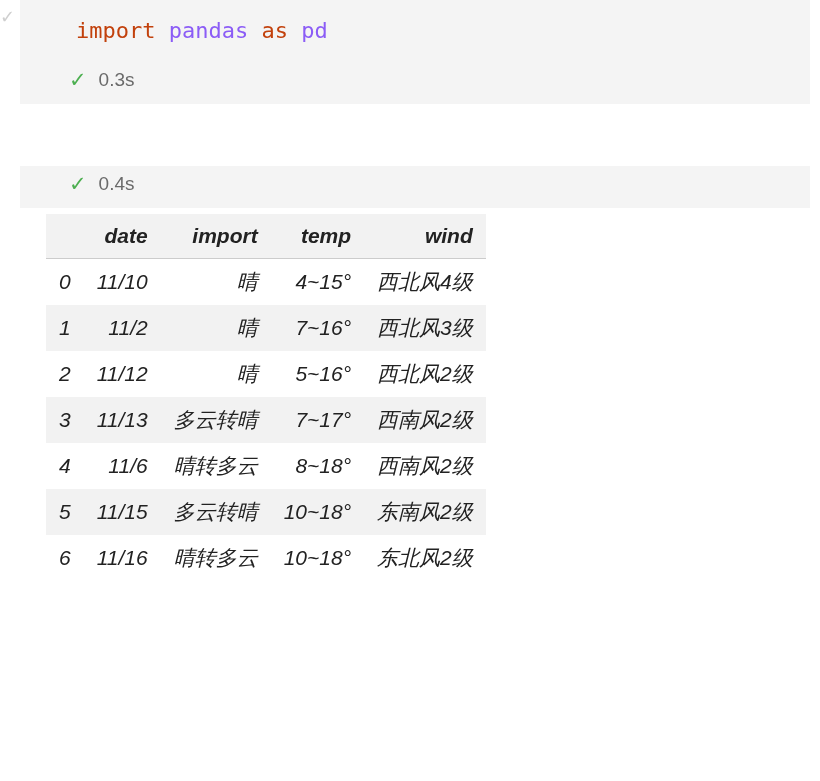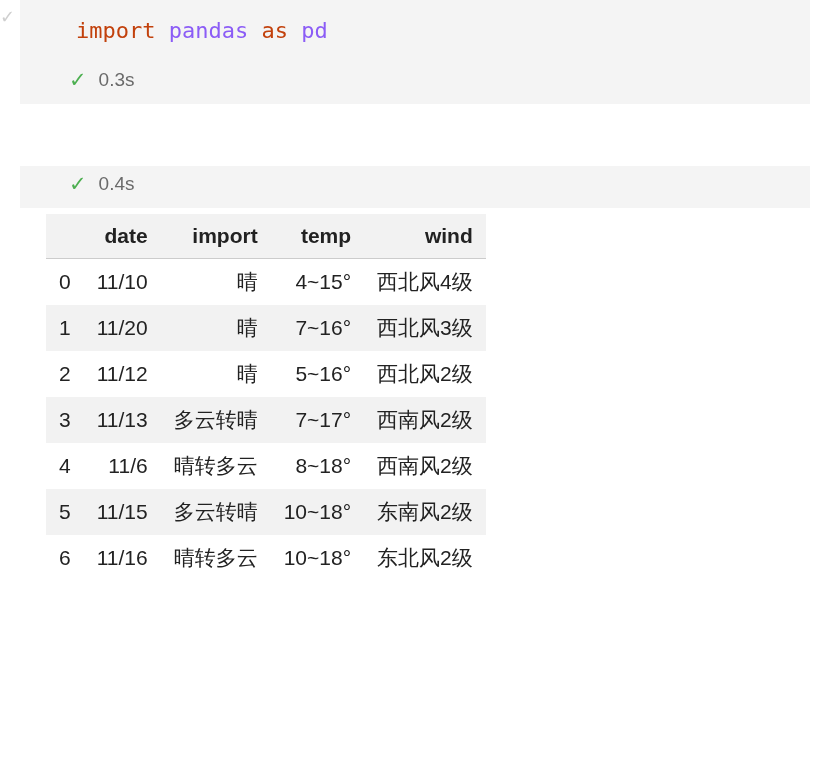--- a/index.html
+++ b/index.html
@@ -40,20 +40,21 @@
     color: #6a6a6a;
   }
   .check {
     color: #4caf50;
     font-size: 21px;
   }
   .gap { height: 62px; }
   .output-table {
     margin-left: 46px;
     margin-top: 6px;
+    font-style: italic;
   }
   table {
     border-collapse: collapse;
     font-size: 21px;
   }
   th {
     font-weight: 700;
     text-align: right;
     padding: 10px 13px;
     border-bottom: 1px solid #cccccc;
@@ -120,21 +121,21 @@
       <tbody id="tbody">
           <tr>
             <td class="idx">0</td>
             <td>11/10</td>
             <td>晴</td>
             <td>4~15°</td>
             <td>西北风4级</td>
           </tr>
           <tr>
             <td class="idx">1</td>
-            <td>11/20</td>
+            <td>11/2</td>
             <td>晴</td>
             <td>7~16°</td>
             <td>西北风3级</td>
           </tr>
           <tr>
             <td class="idx">2</td>
             <td>11/12</td>
             <td>晴</td>
             <td>5~16°</td>
             <td>西北风2级</td>

